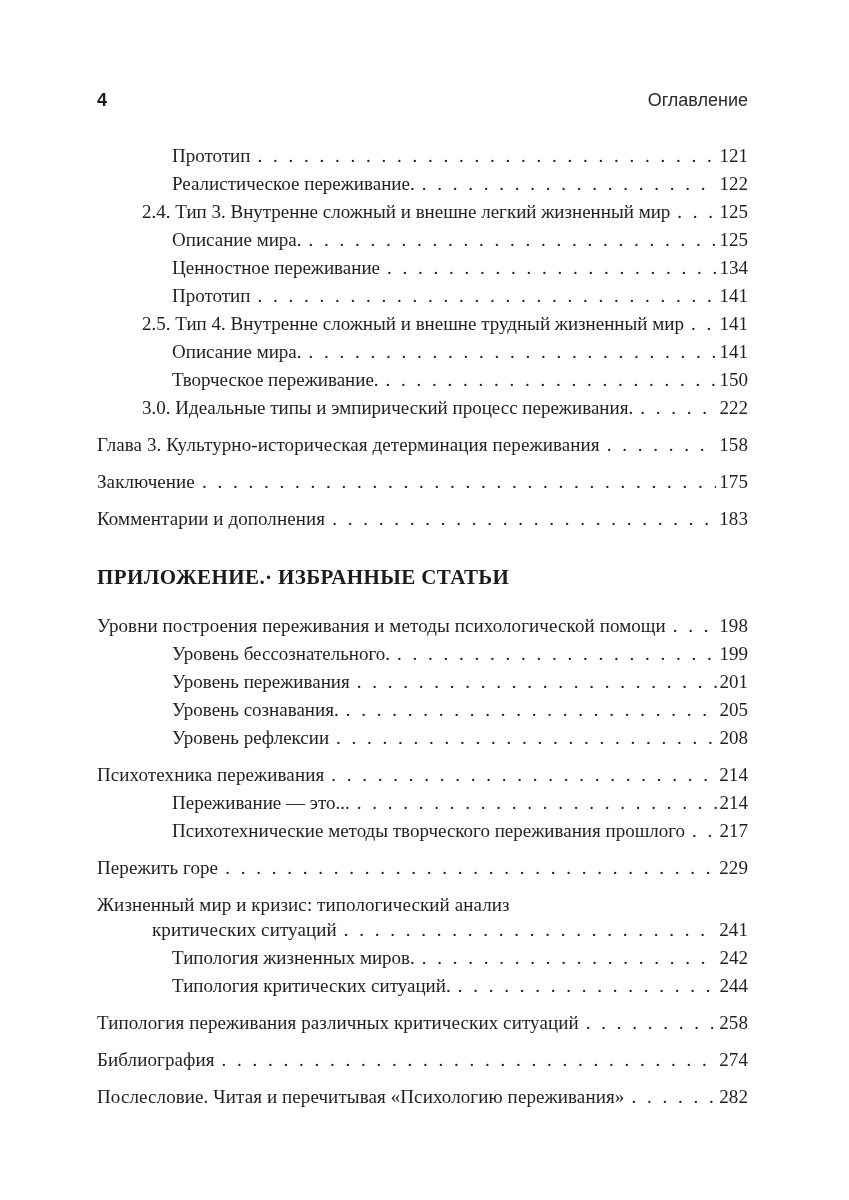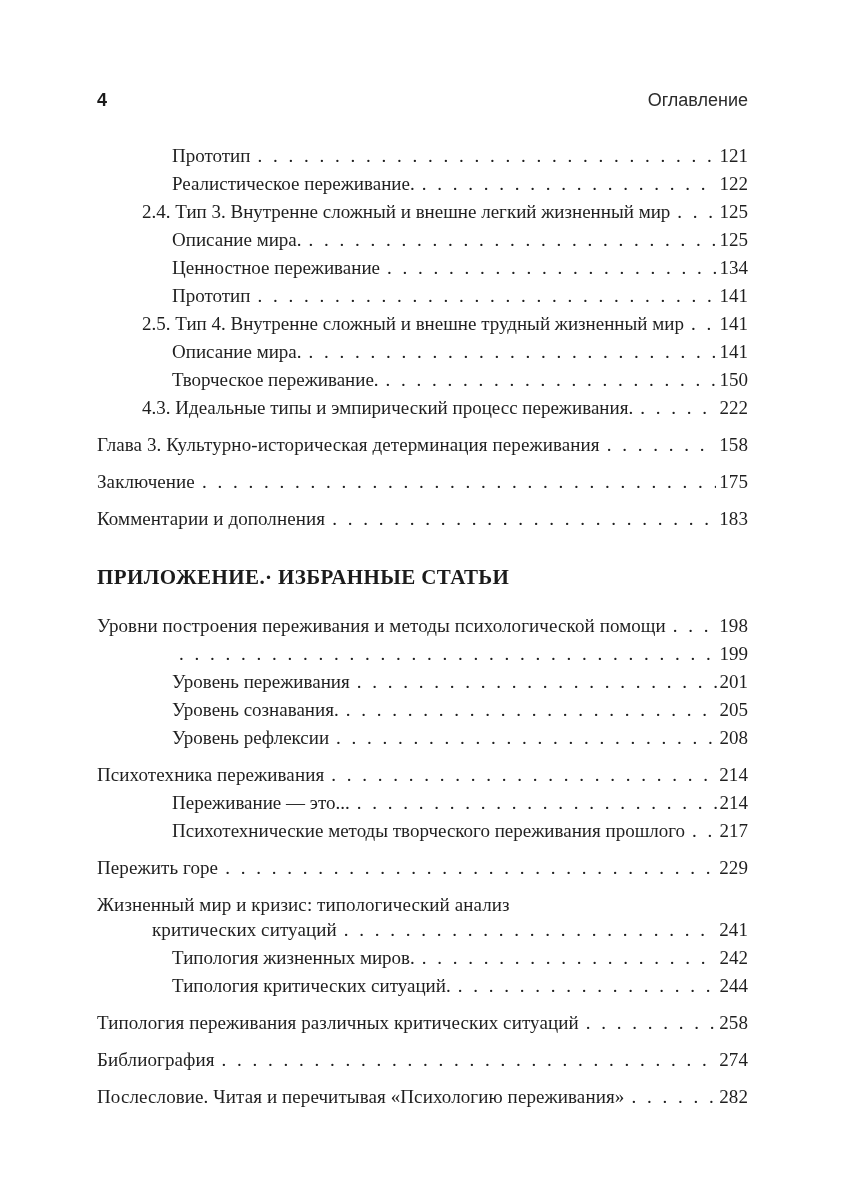--- a/index.html
+++ b/index.html
@@ -126,21 +126,21 @@
         <span class="entry-title">Описание мира.</span>
         <span class="leader"></span>
         <span class="entry-page">141</span>
       </div>
       <div class="toc-entry level-2">
         <span class="entry-title">Творческое переживание.</span>
         <span class="leader"></span>
         <span class="entry-page">150</span>
       </div>
       <div class="toc-entry level-1">
-        <span class="entry-title">4.3. Идеальные типы и эмпирический процесс переживания.</span>
+        <span class="entry-title">3.0. Идеальные типы и эмпирический процесс переживания.</span>
         <span class="leader"></span>
         <span class="entry-page">222</span>
       </div>
       <div class="toc-entry level-0 bold">
         <span class="entry-title">Глава 3. Культурно-историческая детерминация переживания</span>
         <span class="leader"></span>
         <span class="entry-page">158</span>
       </div>
       <div class="toc-entry level-0 bold">
         <span class="entry-title">Заключение</span>
@@ -152,20 +152,21 @@
         <span class="leader"></span>
         <span class="entry-page">183</span>
       </div>
       <div class="appendix-heading">ПРИЛОЖЕНИЕ.· ИЗБРАННЫЕ СТАТЬИ</div>
       <div class="toc-entry level-0 bold">
         <span class="entry-title">Уровни построения переживания и методы психологической помощи</span>
         <span class="leader"></span>
         <span class="entry-page">198</span>
       </div>
       <div class="toc-entry level-2">
+        <span class="entry-title">Уровень бессознательного.</span>
         <span class="leader"></span>
         <span class="entry-page">199</span>
       </div>
       <div class="toc-entry level-2">
         <span class="entry-title">Уровень переживания</span>
         <span class="leader"></span>
         <span class="entry-page">201</span>
       </div>
       <div class="toc-entry level-2">
         <span class="entry-title">Уровень сознавания.</span>

